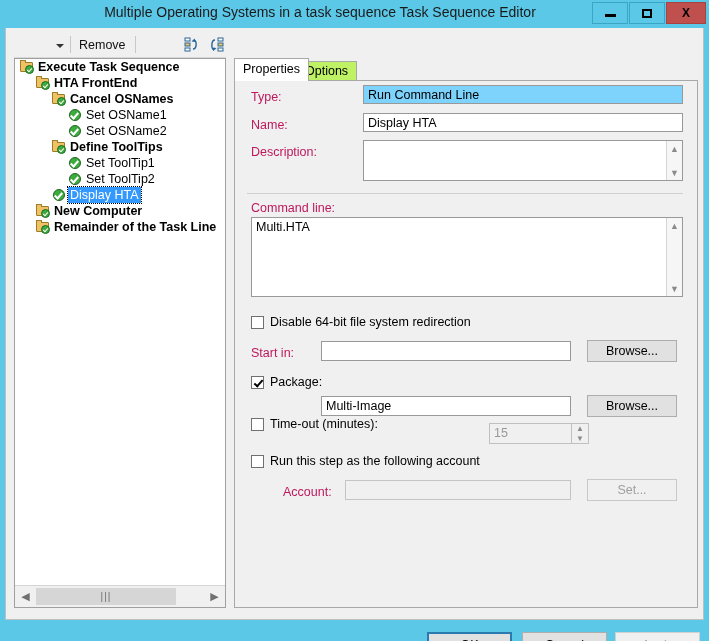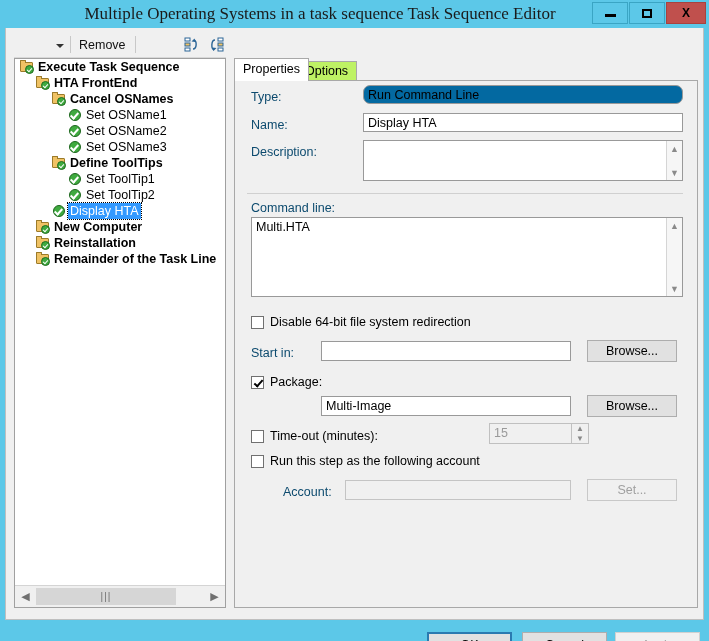--- a/index.html
+++ b/index.html
@@ -32,24 +32,24 @@
     position: absolute;
     left: 0; top: 0;
     width: 709px;
     height: 28px;
   }
   #title-text {
     position: absolute;
     left: 0; top: 4px;
     width: 640px;
     text-align: center;
-    font-size: 17px;
+    font-size: 14px;
     color: #1a1a1a;
     white-space: nowrap;
-    font-family: Liberation Serif, serif;
+    font-family: Liberation Sans, sans-serif;
   }
   .caption-btn {
     position: absolute;
     top: 2px;
     width: 36px;
     height: 22px;
     box-sizing: border-box;
     border: 1px solid #3aa5c4;
     background: #5cc8e8;
     display: flex;
@@ -316,35 +316,35 @@
     height: 528px;
     background: #f0f0f0;
     border: 1px solid #a8a8a8;
     box-sizing: border-box;
   }
 
   
   .flabel {
     position: absolute;
     font-size: 12.5px;
-    color: #0c4a6e;
+    color: #be185d;
     white-space: nowrap;
   }
   .finput {
     position: absolute;
     box-sizing: border-box;
     border: 1px solid #999999;
     background: #ffffff;
     font-family: "Liberation Sans", sans-serif;
     font-size: 12.5px;
     color: #000;
     padding: 2px 4px;
     outline: none;
   }
-  .finput.readonly { background: #0369a1; border-radius: 7px; }
+  .finput.readonly { background: #7dd3fc; }
 
   #row-type-label { left: 16px; top: 9px; }
   #row-type-input { left: 128px; top: 4px; width: 320px; height: 19px; }
 
   #row-name-label { left: 16px; top: 37px; }
   #row-name-input { left: 128px; top: 32px; width: 320px; height: 19px; }
 
   #row-desc-label { left: 16px; top: 64px; }
   #desc-box {
     position: absolute;
@@ -453,21 +453,21 @@
     cursor: default;
     text-align: center;
     line-height: 20px;
   }
   #browse-startin { left: 352px; top: 259px; }
 
   #cb-package { left: 16px; top: 294px; }
   #package-input { left: 86px; top: 315px; width: 250px; height: 20px; }
   #browse-package { left: 352px; top: 314px; }
 
-  #cb-timeout { left: 16px; top: 348px; }
+  #cb-timeout { left: 16px; top: 336px; }
   #timeout-box {
     position: absolute;
     left: 254px; top: 342px;
     width: 100px; height: 21px;
     border: 1px solid #c0c0c0;
     background: #f0f0f0;
     box-sizing: border-box;
   }
   #timeout-value {
     position: absolute;
@@ -591,27 +591,25 @@
       </div>
     </div>
 
     <div id="tree-panel">
       <div id="tree-scroll">
           <div class="tree-row ind0 bold"><span class="ico ico-folder"><span class="badge"></span></span><span class="lbl">Execute Task Sequence</span></div>
           <div class="tree-row ind1 bold"><span class="ico ico-folder"><span class="badge"></span></span><span class="lbl">HTA FrontEnd</span></div>
           <div class="tree-row ind2 bold"><span class="ico ico-folder"><span class="badge"></span></span><span class="lbl">Cancel OSNames</span></div>
           <div class="tree-row ind3"><span class="ico ico-check"></span><span class="lbl">Set OSName1</span></div>
           <div class="tree-row ind3"><span class="ico ico-check"></span><span class="lbl">Set OSName2</span></div>
-          <div class="tree-row ind3"><span class="ico ico-check"></span><span class="lbl">Set OSName3</span></div>
           <div class="tree-row ind2 bold"><span class="ico ico-folder"><span class="badge"></span></span><span class="lbl">Define ToolTips</span></div>
           <div class="tree-row ind3"><span class="ico ico-check"></span><span class="lbl">Set ToolTip1</span></div>
           <div class="tree-row ind3"><span class="ico ico-check"></span><span class="lbl">Set ToolTip2</span></div>
           <div class="tree-row ind2 sel"><span class="ico ico-check"></span><span class="lbl">Display HTA</span></div>
           <div class="tree-row ind1 bold"><span class="ico ico-folder"><span class="badge"></span></span><span class="lbl">New Computer</span></div>
-          <div class="tree-row ind1 bold"><span class="ico ico-folder"><span class="badge"></span></span><span class="lbl">Reinstallation</span></div>
           <div class="tree-row ind1 bold"><span class="ico ico-folder"><span class="badge"></span></span><span class="lbl">Remainder of the Task Line</span></div>
         </div>
       <div id="tree-hscroll">
         <div class="sb-arrow" id="sb-left">◀</div>
         <div id="sb-thumb">|||</div>
         <div class="sb-arrow" id="sb-right">▶</div>
       </div>
     </div>
 
     <div id="tabstrip">

